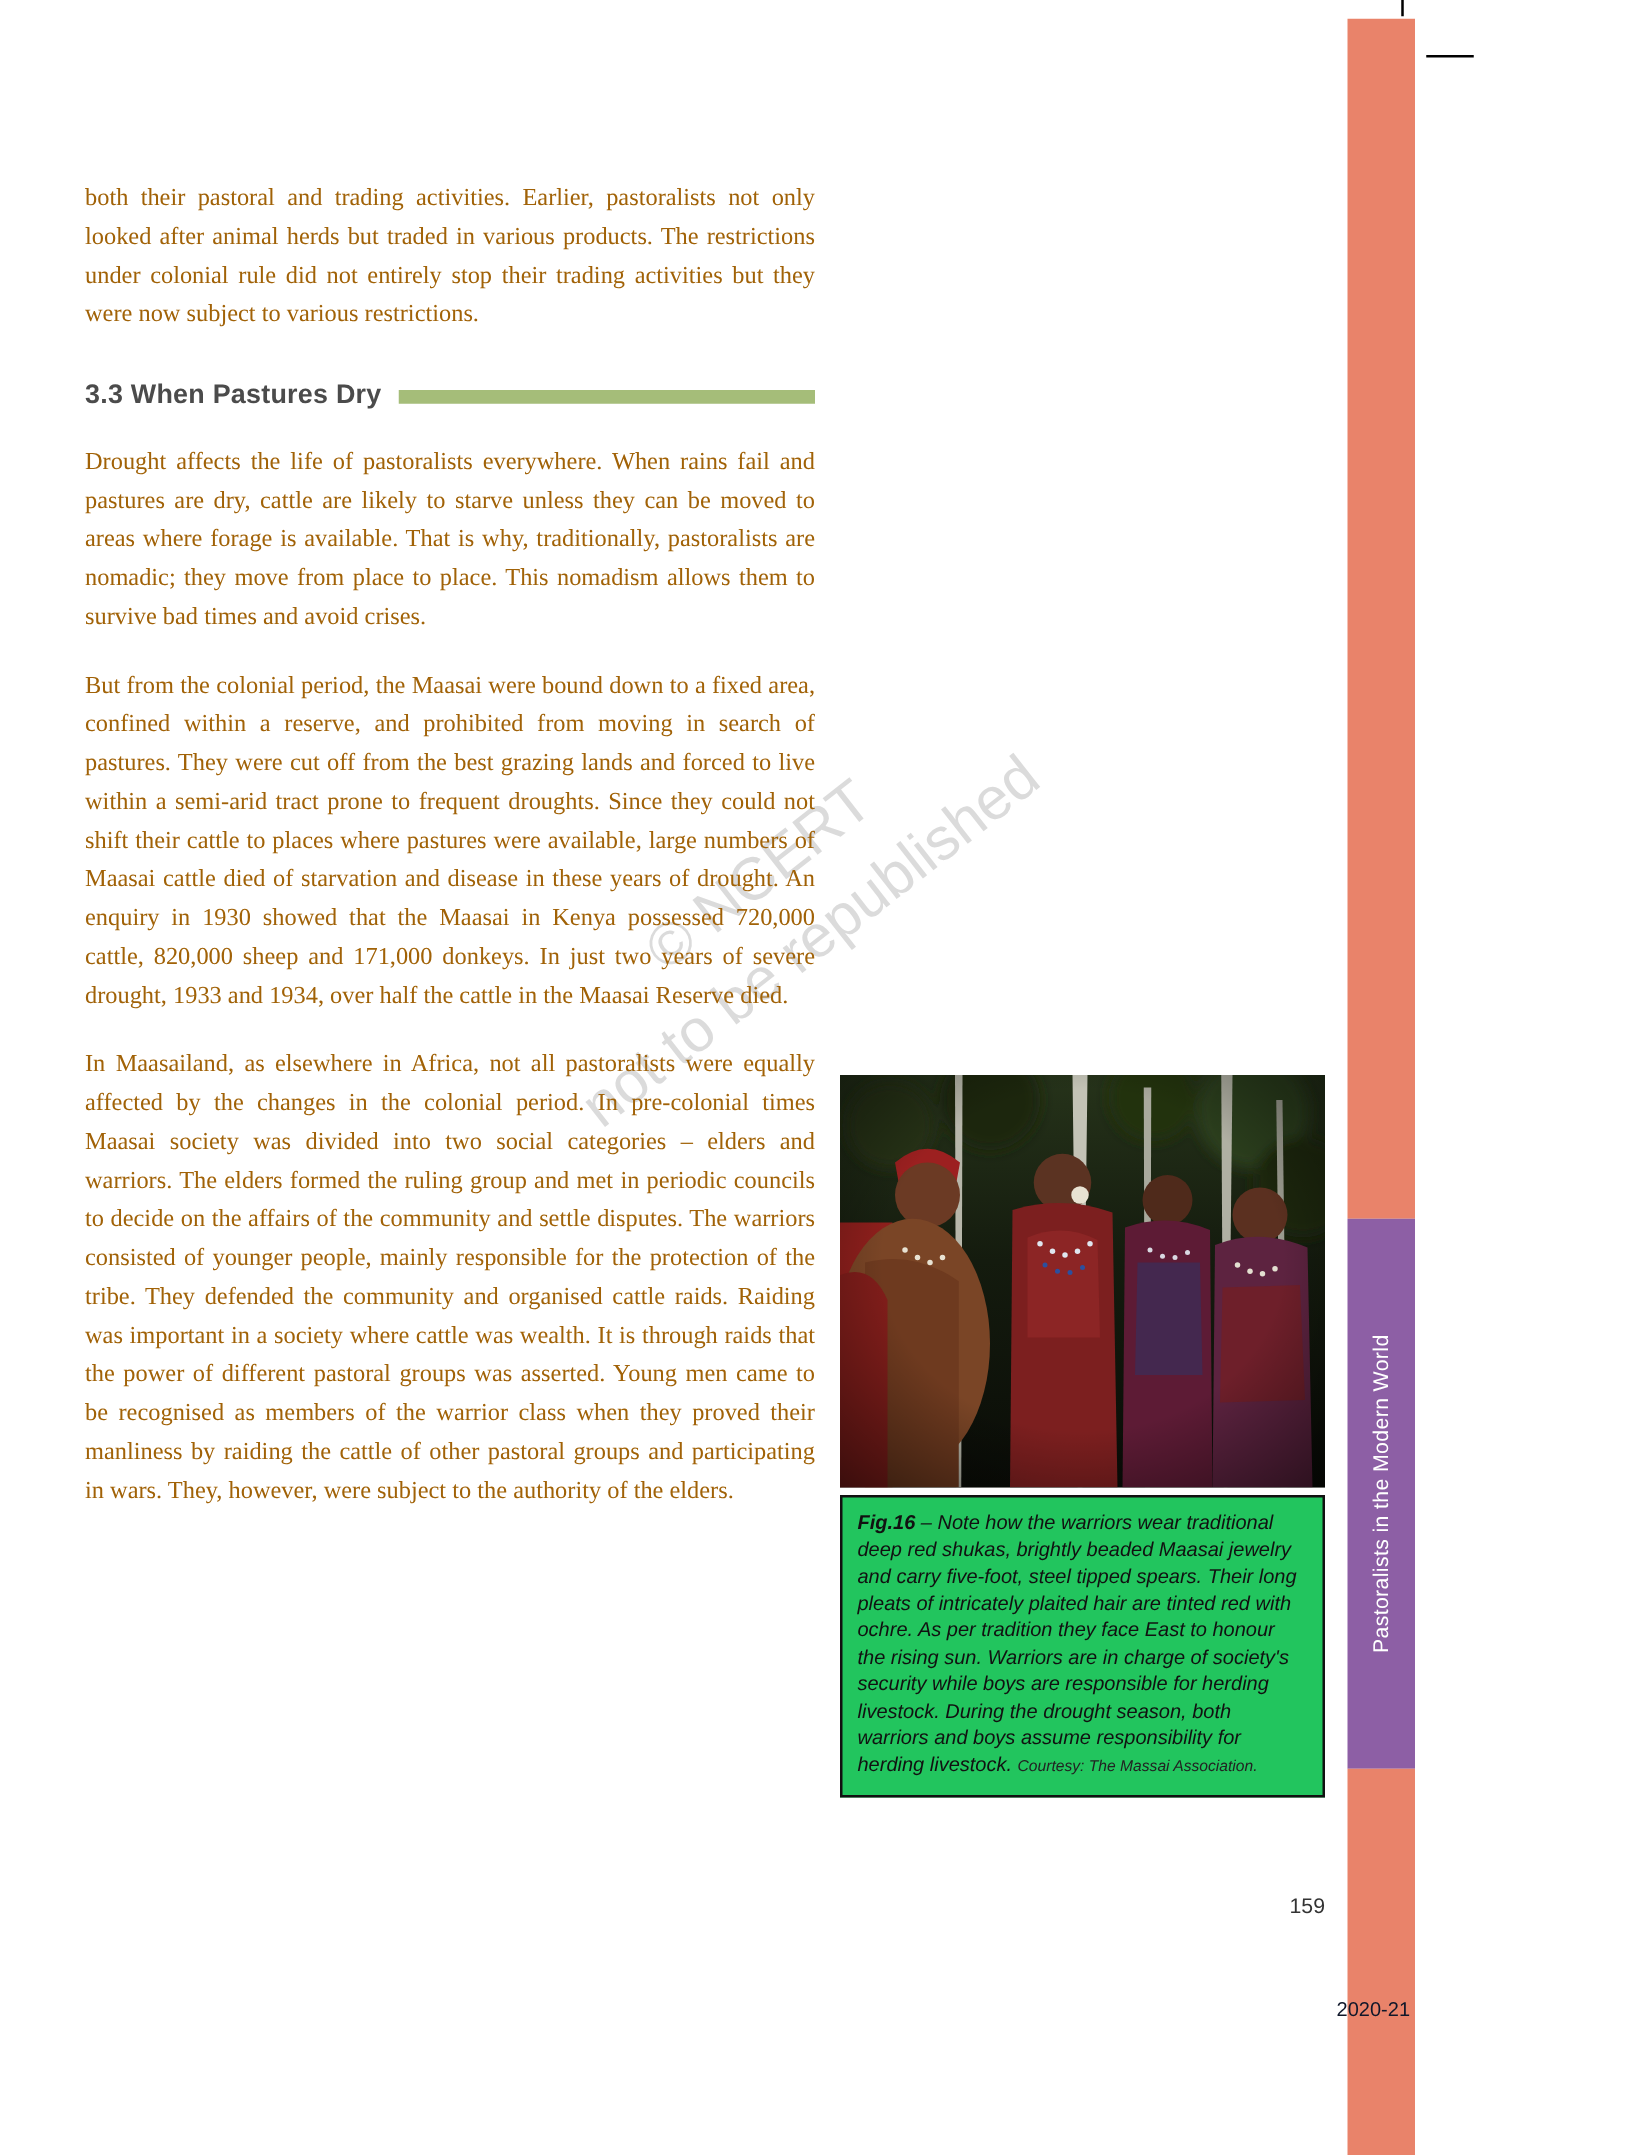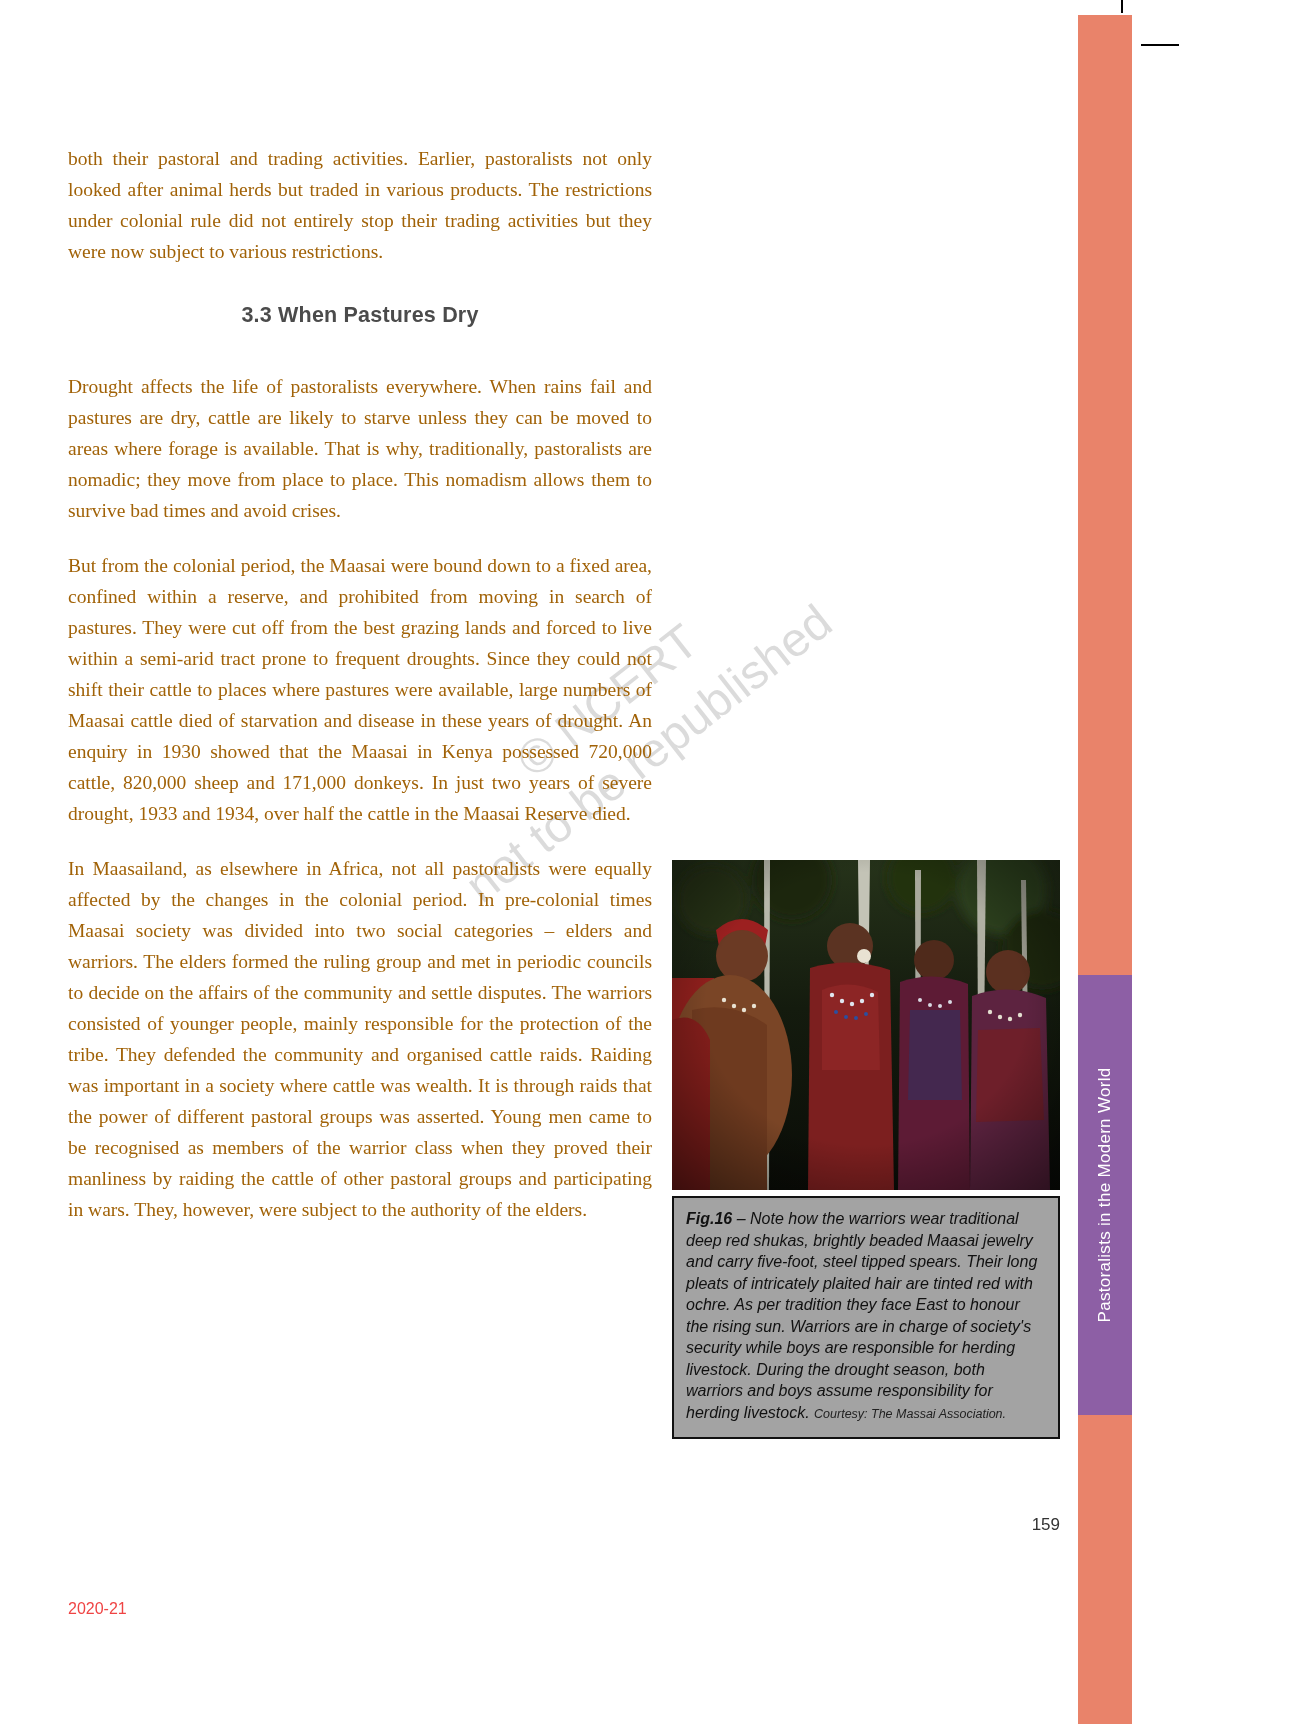--- a/index.html
+++ b/index.html
@@ -24,21 +24,20 @@
     line-height:31px;
     text-align:justify;
     color:#a16207;
     margin-bottom:24px;
   }
   .section-heading-row {
     display:flex;
     align-items:center;
     gap:14px;
     margin:36px 0 26px 0;
-    flex-direction:column;
   }
   .section-heading {
     font-family:"Liberation Sans", sans-serif;
     font-weight:bold;
     font-size:21.5px;
     color:#4b4b4b;
     white-space:nowrap;
     letter-spacing:0.2px;
   }
   .green-bar {
@@ -61,21 +60,21 @@
     left:672px; top:1196px;
     width:388px;
     border:2px solid #111111;
     padding:10px 12px 12px 12px;
     font-family:"Liberation Sans", sans-serif;
     font-style:italic;
     font-size:16px;
     line-height:21.5px;
     color:#111111;
     text-align:left;
-    background:#a3a3a3;
+    background:#22c55e;
   }
   .caption-label { font-weight:bold; font-style:italic; }
   .caption-courtesy { font-size:12.5px; font-style:italic; color:#222; }
 
   
   .bar-orange-top   { position:absolute; left:1078px; top:15px;   width:54px; height:960px;  background:#e9836a; }
   .bar-purple       { position:absolute; left:1078px; top:975px;  width:54px; height:440px;  background:#8d5fa5;
                       display:flex; align-items:center; justify-content:center; }
   .bar-orange-bot   { position:absolute; left:1078px; top:1415px; width:54px; height:309px;  background:#e9836a; }
   .bar-purple span {
@@ -113,24 +112,24 @@
     width:60px;
     text-align:right;
     font-family:"Liberation Sans", sans-serif;
     font-size:17px;
     color:#333333;
   }
   .footer-date {
     position:absolute;
     left:68px; top:1600px;
     width:1060px;
-    text-align:left;
+    text-align:right;
     font-family:"Liberation Sans", sans-serif;
     font-size:16px;
-    color:#ef4444;
+    color:#0f172a;
   }
 </style>
 </head>
 <body>
 
 <div class="page">
 
   <div class="crop-v"></div>
   <div class="crop-h"></div>
 

